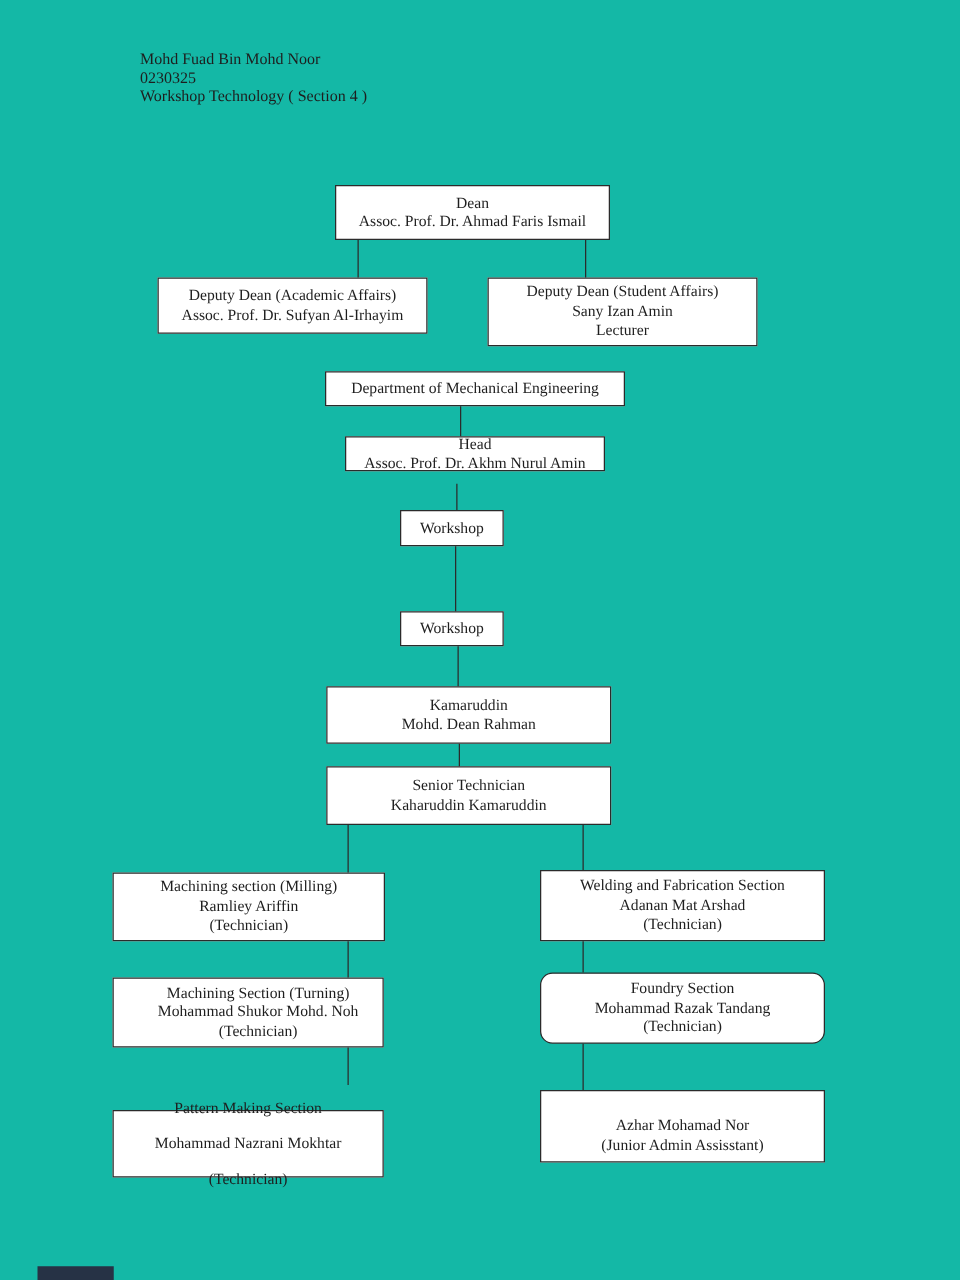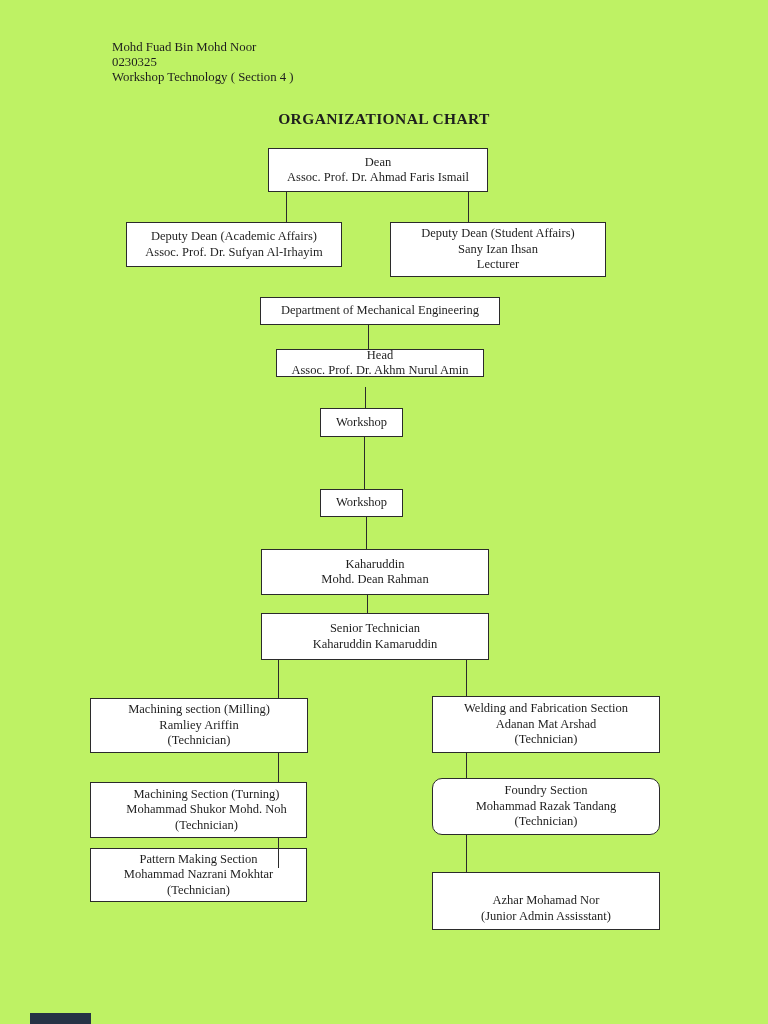--- a/index.html
+++ b/index.html
@@ -1,20 +1,20 @@
 <!DOCTYPE html>
 <html><head>
 <meta charset="utf-8">
 <style>
   html, body { margin: 0; padding: 0; background: #ffffff; }
   .page {
     position: relative;
     width: 768px;
     height: 1024px;
-    background: #bef264;
+    background: #14b8a6;
     font-family: "Liberation Serif", "DejaVu Serif", serif;
     color: #1e1e1e;
     overflow: hidden;
   }
   .header-block {
     position: absolute;
     left: 112px;
     top: 40px;
     font-size: 12.8px;
     line-height: 14.8px;
@@ -55,21 +55,21 @@
   .n-dep-acad    { left: 126px; top: 222px; width: 216px; height: 45px; }
   .n-dep-stud    { left: 390px; top: 222px; width: 216px; height: 55px; }
   .n-dept        { left: 260px; top: 297px; width: 240px; height: 28px; text-align: center; }
   .n-head        { left: 276px; top: 349px; width: 208px; height: 28px; }
   .n-workshop1   { left: 320px; top: 408px; width: 83px;  height: 29px; }
   .n-workshop2   { left: 320px; top: 489px; width: 83px;  height: 28px; }
   .n-coord       { left: 261px; top: 549px; width: 228px; height: 46px; }
   .n-senior      { left: 261px; top: 613px; width: 228px; height: 47px; }
   .n-milling     { left: 90px;  top: 698px; width: 218px; height: 55px; }
   .n-turning     { left: 90px;  top: 782px; width: 217px; height: 56px; padding-left: 20px; }
-  .n-pattern     { left: 90px;  top: 848px; width: 217px; height: 54px; }
+  .n-pattern     { left: 90px;  top: 888px; width: 217px; height: 54px; gap: 13px; }
   .n-welding     { left: 432px; top: 696px; width: 228px; height: 57px; }
   .n-foundry     { left: 432px; top: 778px; width: 228px; height: 57px; border-radius: 10px; }
   .n-admin      { left: 432px; top: 872px; width: 228px; height: 58px; justify-content: flex-start; padding-top: 20px; }
   .footer-bar {
     position: absolute;
     left: 30px;
     top: 1013px;
     width: 61px;
     height: 11px;
     background: #263245;
@@ -79,37 +79,36 @@
 <body>
 
 <div class="page">
 
   <div class="header-block">
     <div>Mohd Fuad Bin Mohd Noor</div>
     <div>0230325</div>
     <div>Workshop Technology ( Section 4 )</div>
   </div>
 
-  <div class="doc-title">ORGANIZATIONAL CHART</div>
 
   <div>
 
     <div class="node n-dean">
       <span>Dean</span>
       <span>Assoc. Prof. Dr. Ahmad Faris Ismail</span>
     </div>
 
     <div class="node n-dep-acad">
       <span>Deputy Dean (Academic Affairs)</span>
       <span>Assoc. Prof. Dr. Sufyan Al-Irhayim</span>
     </div>
 
     <div class="node n-dep-stud">
       <span>Deputy Dean (Student Affairs)</span>
-      <span>Sany Izan Ihsan</span>
+      <span>Sany Izan Amin</span>
       <span>Lecturer</span>
     </div>
 
     <div class="node n-dept">
       <span>Department of Mechanical Engineering</span>
     </div>
 
     <div class="node n-head">
       <span>Head</span>
       <span>Assoc. Prof. Dr. Akhm Nurul Amin</span>
@@ -117,21 +116,21 @@
 
     <div class="node n-workshop1">
       <span>Workshop</span>
     </div>
 
     <div class="node n-workshop2">
       <span>Workshop</span>
     </div>
 
     <div class="node n-coord">
-      <span>Kaharuddin</span>
+      <span>Kamaruddin</span>
       <span>Mohd. Dean Rahman</span>
     </div>
 
     <div class="node n-senior">
       <span>Senior Technician</span>
       <span>Kaharuddin Kamaruddin</span>
     </div>
 
     <div class="node n-milling">
       <span>Machining section (Milling)</span>

